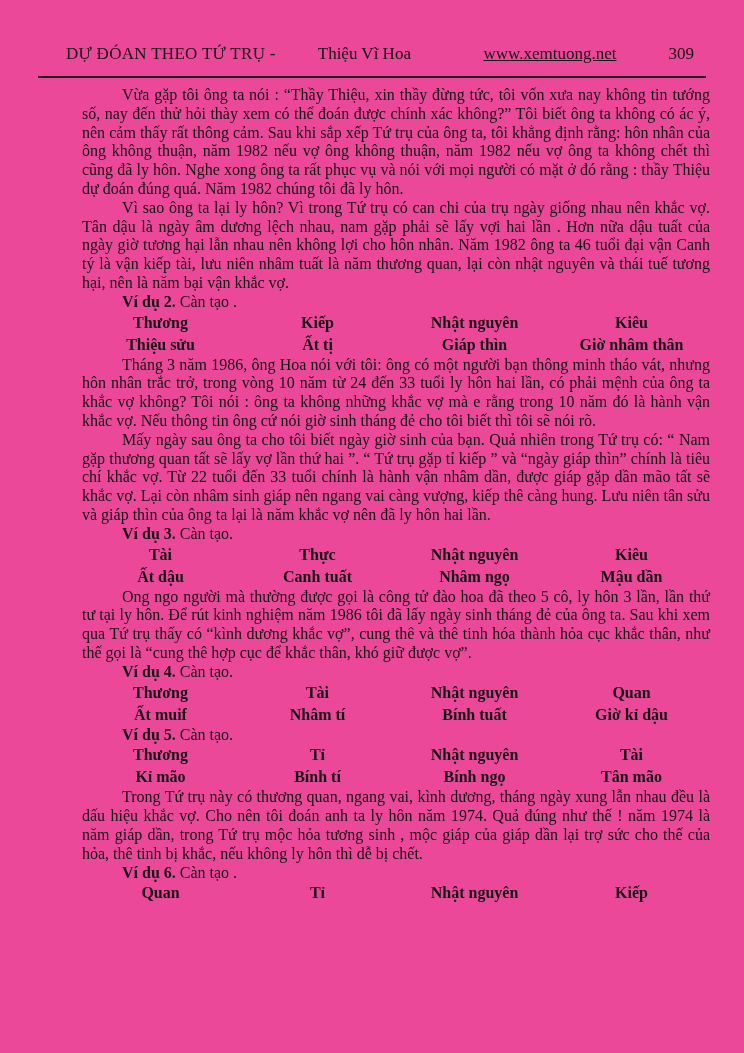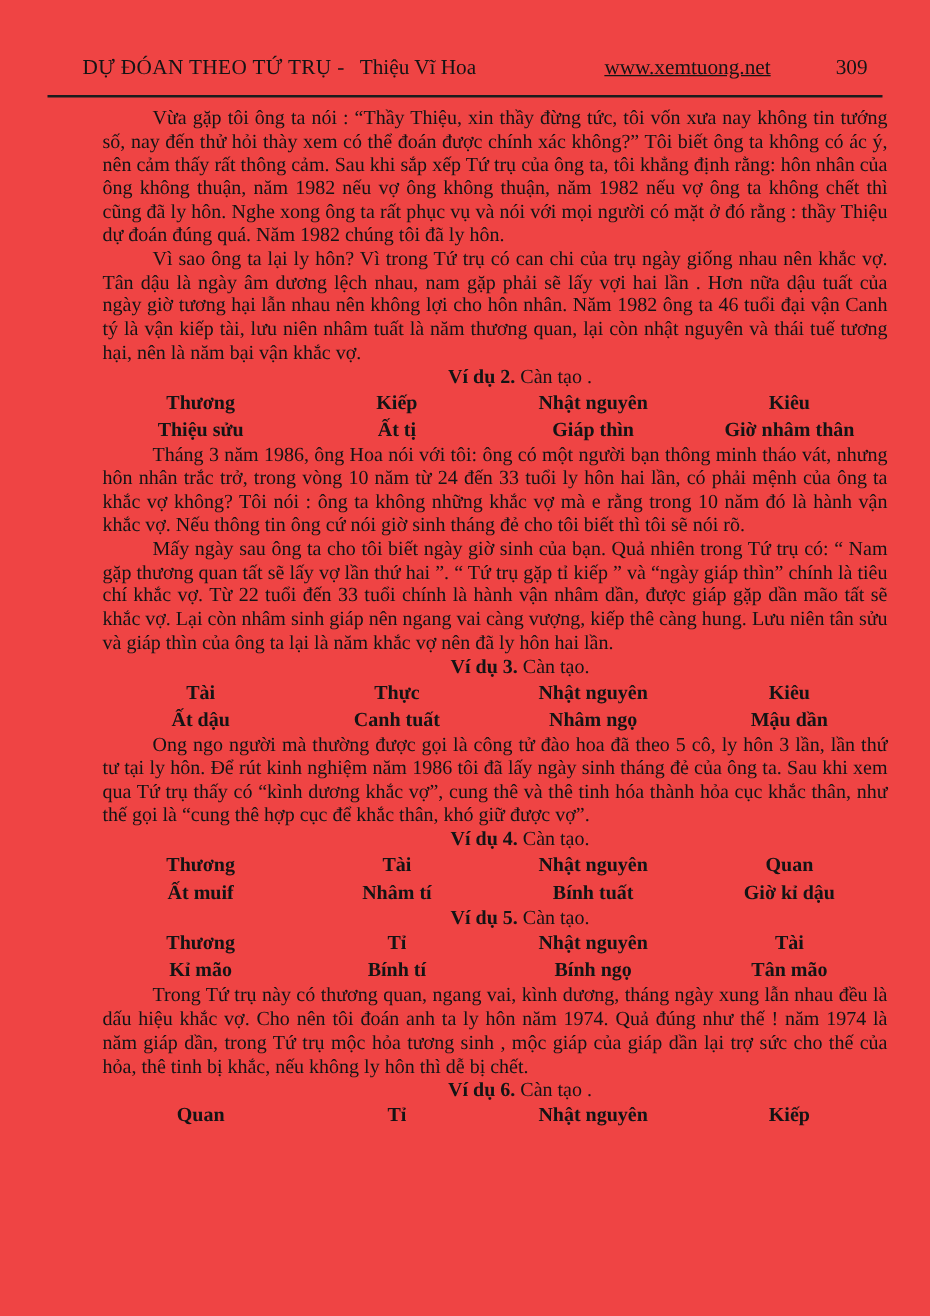--- a/index.html
+++ b/index.html
@@ -1,40 +1,40 @@
 <!DOCTYPE html>
 <html><head>
 <meta charset="utf-8">
 <style>
   html,body { margin:0; padding:0; background:#ffffff; }
   .page {
     position:relative; width:744px; height:1053px;
-    background:#ef4444; color:#141414; overflow:hidden;
+    background:#ec4899; color:#141414; overflow:hidden;
     font-family:"Liberation Serif", serif;
   }
   .header {
     position:absolute; top:44px; left:66px; right:50px;
     display:flex; align-items:baseline; font-size:17px; white-space:nowrap;
   }
   .header .title { letter-spacing:.3px; }
-  .header .author { margin-left:12px; }
+  .header .author { margin-left:42px; }
   .header .url { margin-left:auto; text-decoration:underline; }
   .header .pageno { margin-left:52px; }
   .rule {
     position:absolute; top:76px; left:38px; right:38px;
     border-top:2px solid #1c1c1c;
   }
   .content {
     position:absolute; top:86px; left:82px; width:628px;
     font-size:16px; line-height:18.8px; text-align:justify;
   }
   .content p { margin:0; }
   .indent { text-indent:40px; }
   .gap-top { margin-top:14px; }
-  .ex-head { text-indent:40px; text-align:center; }
+  .ex-head { text-indent:40px; text-align:left; }
   .ex-head b { font-weight:bold; }
   .ex-row {
     display:grid; grid-template-columns:repeat(4,1fr);
     line-height:22px; text-align:center;font-weight:bold;
   }
   .ex-row span { display:block; }
 </style>
 </head>
 <body>
 

